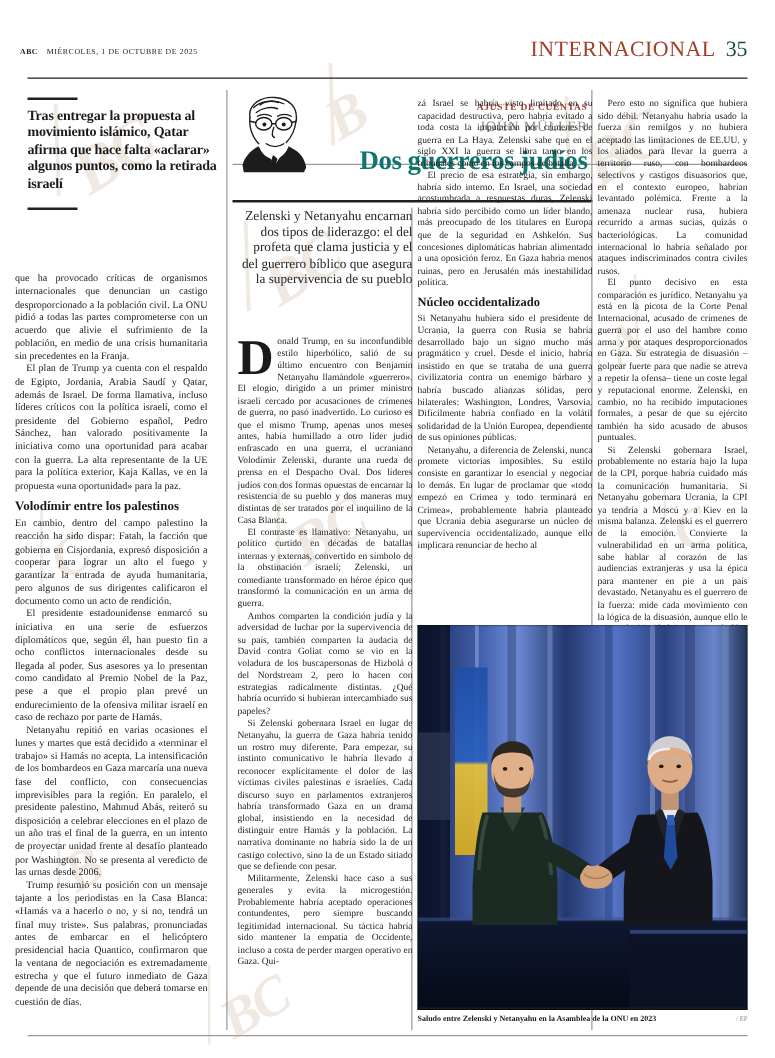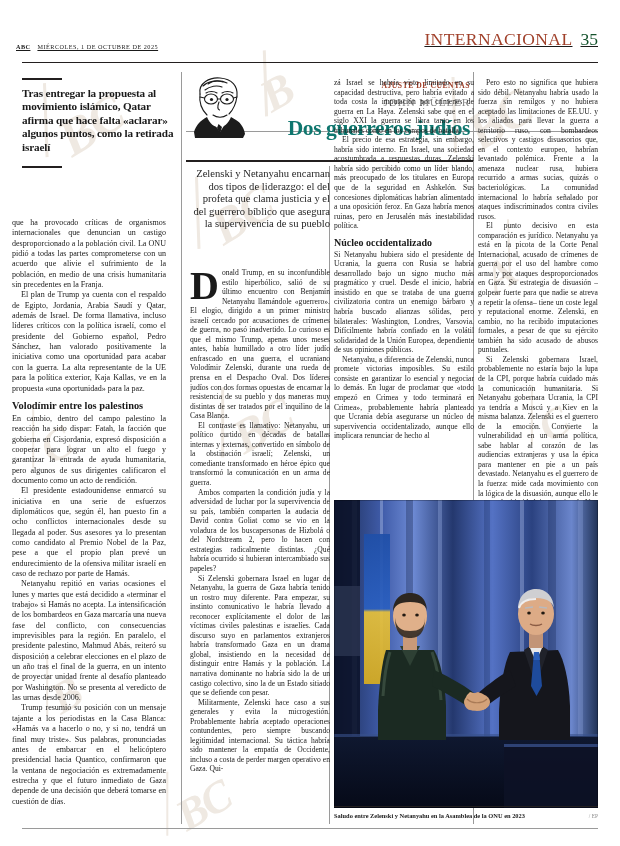--- a/index.html
+++ b/index.html
@@ -31,23 +31,22 @@
   .wm .slash{
     position:absolute;
     display:block;
     background:#efe9e2;
   }
 
   
   .masthead{
     position:absolute;
     left:16px;right:22px;top:28px;height:22px;
-    display:flex;align-items:flex-end;justify-content:space-between;
+    display:flex;align-items:center;justify-content:space-between;
     z-index:20;
-    text-decoration:underline;
   }
   .mast-left{
     font-family:"Liberation Serif", serif;
     font-size:6.2px;
     letter-spacing:.45px;
     color:#1a1a1a;
     font-weight:700;
     display:flex;gap:7px;align-items:baseline;
     padding-top:5px;
   }

